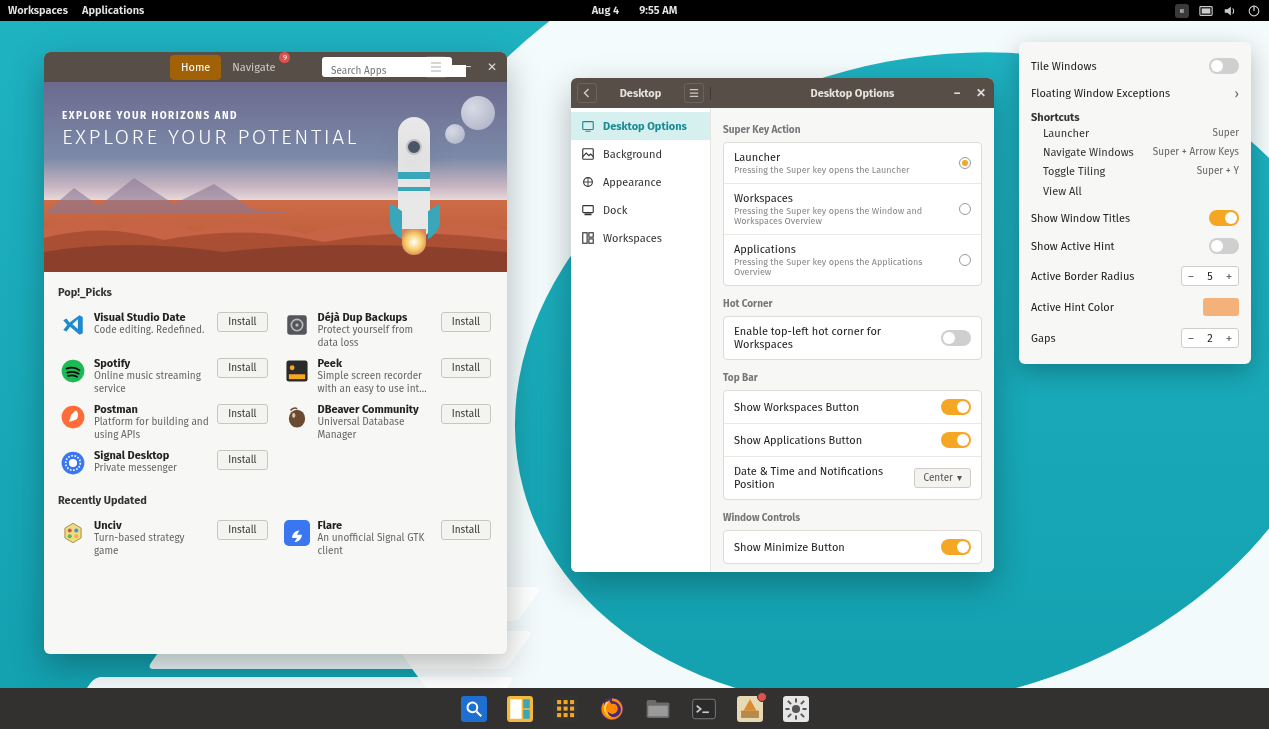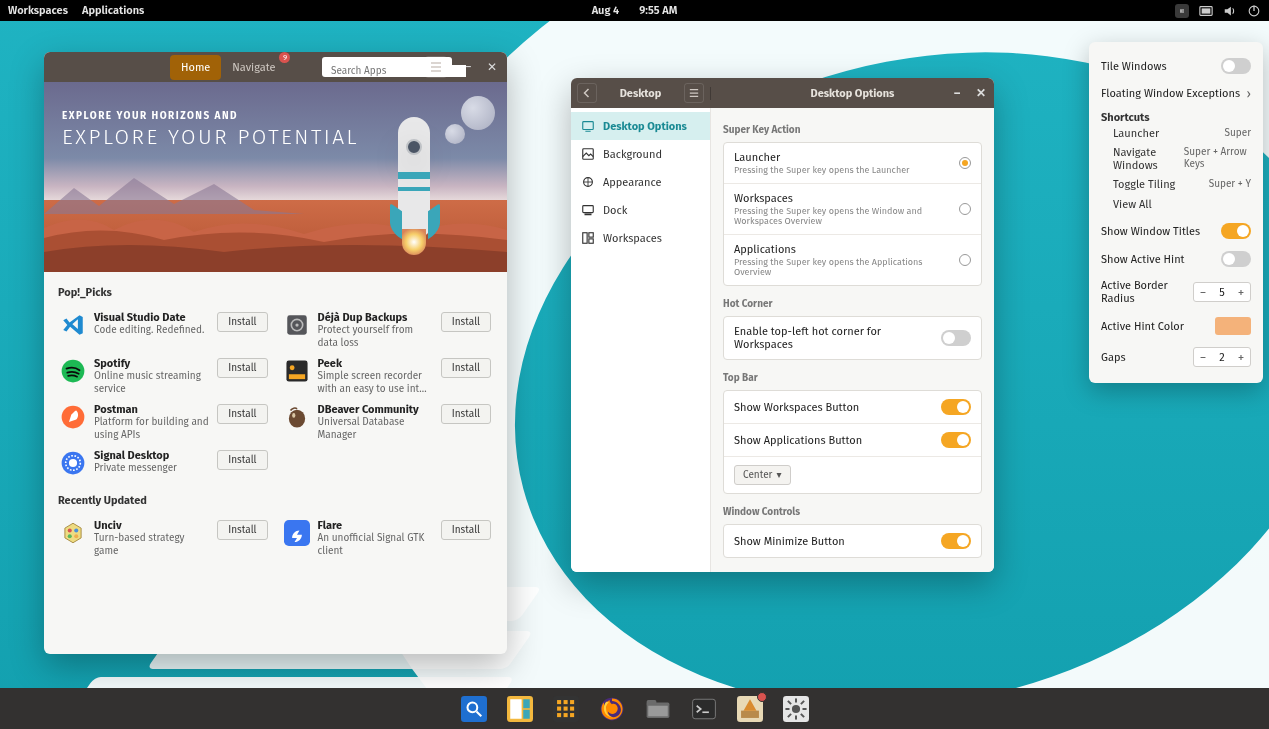--- a/index.html
+++ b/index.html
@@ -94,21 +94,21 @@
 .optrow .sub{font-size:9px;color:#888;margin-top:1px}
 .radio{width:12px;height:12px;border:1px solid #999;border-radius:50%;display:flex;align-items:center;justify-content:center;cursor:pointer}
 .radio .fill{width:6px;height:6px;background:#f5a623;border-radius:50%}
 .switch{width:30px;height:16px;background:#cfcfcf;border-radius:10px;position:relative;cursor:pointer}
 .switch .knob{width:12px;height:12px;background:#fff;border-radius:50%;position:absolute;top:2px;left:2px;transition:none}
 .switch.on{background:#f5a623}
 .switch.on .knob{left:16px}
 .selectbox{border:1px solid #cfcdca;background:#f4f3f0;border-radius:3px;padding:3px 8px;font-size:10px;color:#555;display:flex;align-items:center;gap:4px;cursor:pointer}
 
 
-.popover{position:absolute;right:6px;top:42px;width:174px;background:#f7f7f5;border-radius:6px;box-shadow:0 8px 26px rgba(0,0,0,.26);padding:10px 12px;font-size:11px;color:#222;z-index:60}
+.popover{position:absolute;right:18px;top:42px;width:232px;background:#f7f7f5;border-radius:6px;box-shadow:0 8px 26px rgba(0,0,0,.26);padding:10px 12px;font-size:11px;color:#222;z-index:60}
 .popover .row{display:flex;align-items:center;justify-content:space-between;padding:6px 0}
 .popover .hd{font-weight:700;color:#333;padding-top:4px}
 .popover .kv{display:flex;justify-content:space-between;padding:3px 0 3px 12px;font-size:11px;color:#333}
 .popover .kv span:last-child{color:#666;font-size:10px}
 .popover .link{padding:4px 0 6px 12px;color:#333;cursor:pointer}
 .stepper{display:flex;align-items:center;border:1px solid #d0cecb;border-radius:3px;background:#fff;height:20px}
 .stepper button{width:18px;height:100%;border:none;background:transparent;cursor:pointer;font-size:13px;color:#666;line-height:1}
 .stepper .val{width:20px;text-align:center;font-size:11px}
 .colorswatch{width:36px;height:18px;background:#f4b27a;border-radius:3px;cursor:pointer}
 .chev{font-size:13px;color:#666}
@@ -460,20 +460,23 @@
         </div>
         <div class="optrow">
           <div class="txt">
               <div class="lbl">Show Applications Button</div>
             </div>
           <div class="switch on" id="sw-app">
               <div class="knob"></div>
             </div>
         </div>
         <div class="optrow">
+          <div class="txt">
+              <div class="lbl">Date &amp; Time and Notifications Position</div>
+            </div>
           <div class="selectbox">
               <span>Center</span>
               <span>▾</span>
             </div>
         </div>
       </div>
 
       <div class="group-title">Window Controls</div>
       <div class="optbox">
         <div class="optrow">

